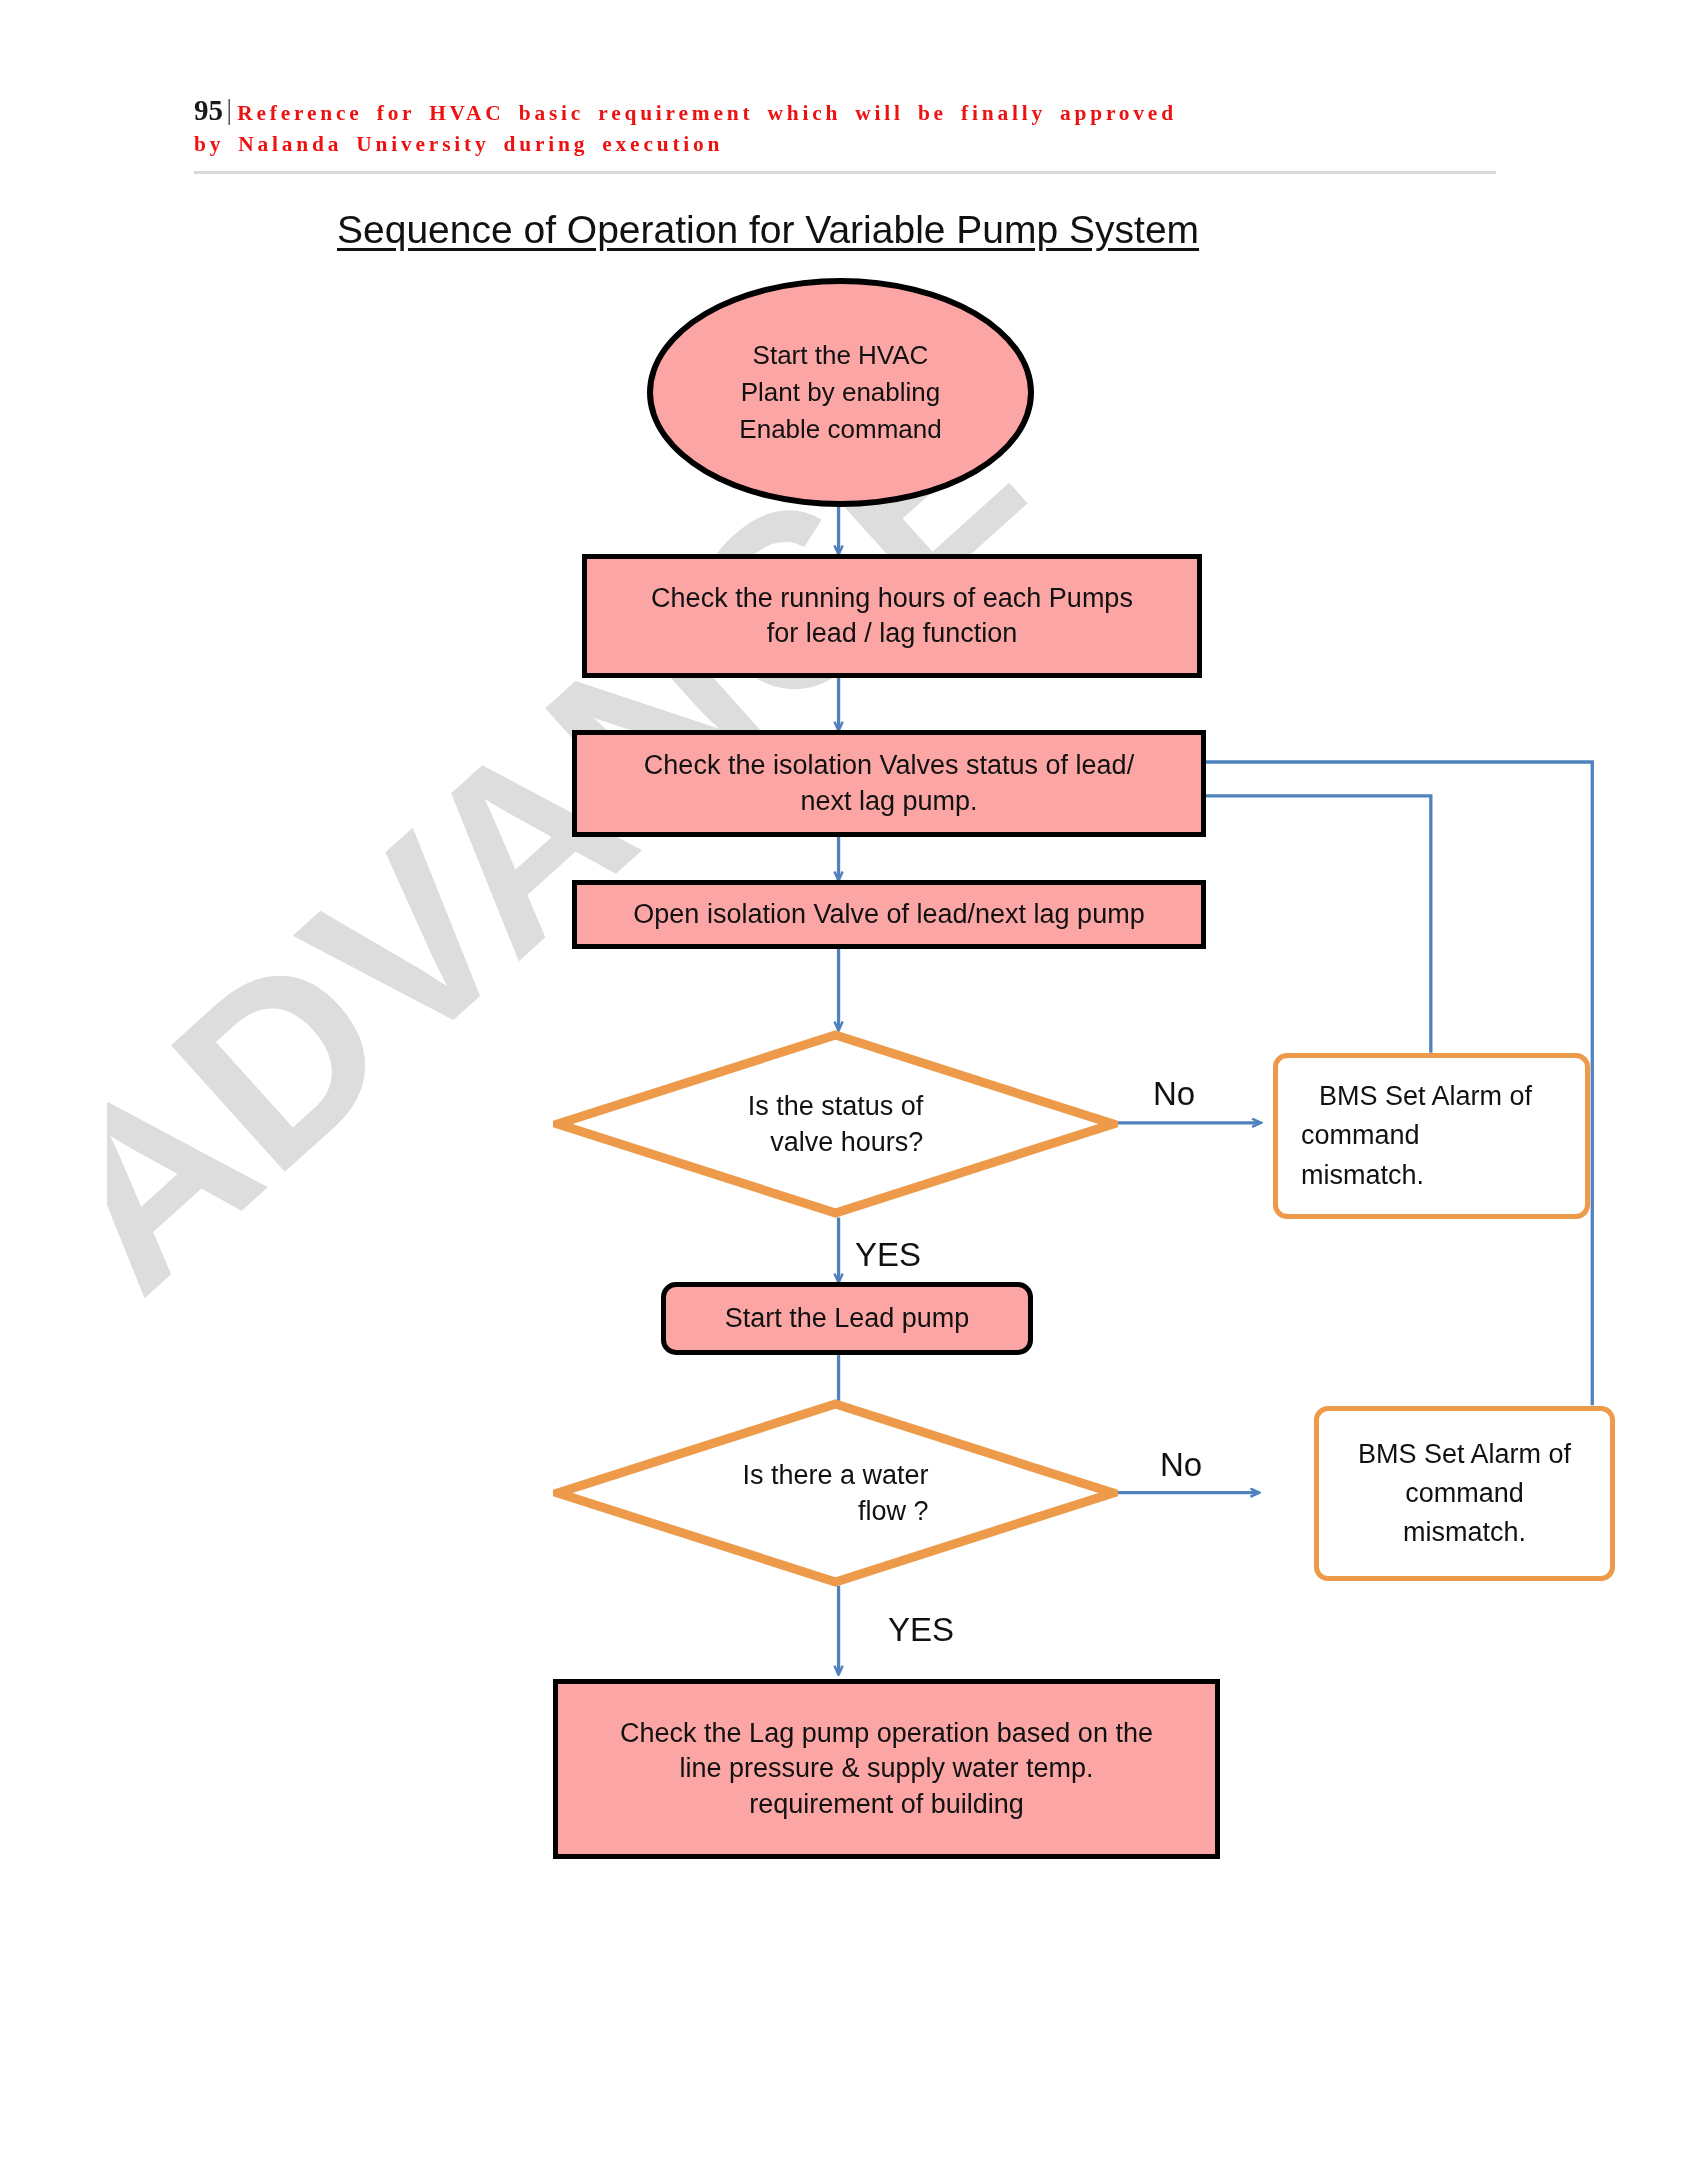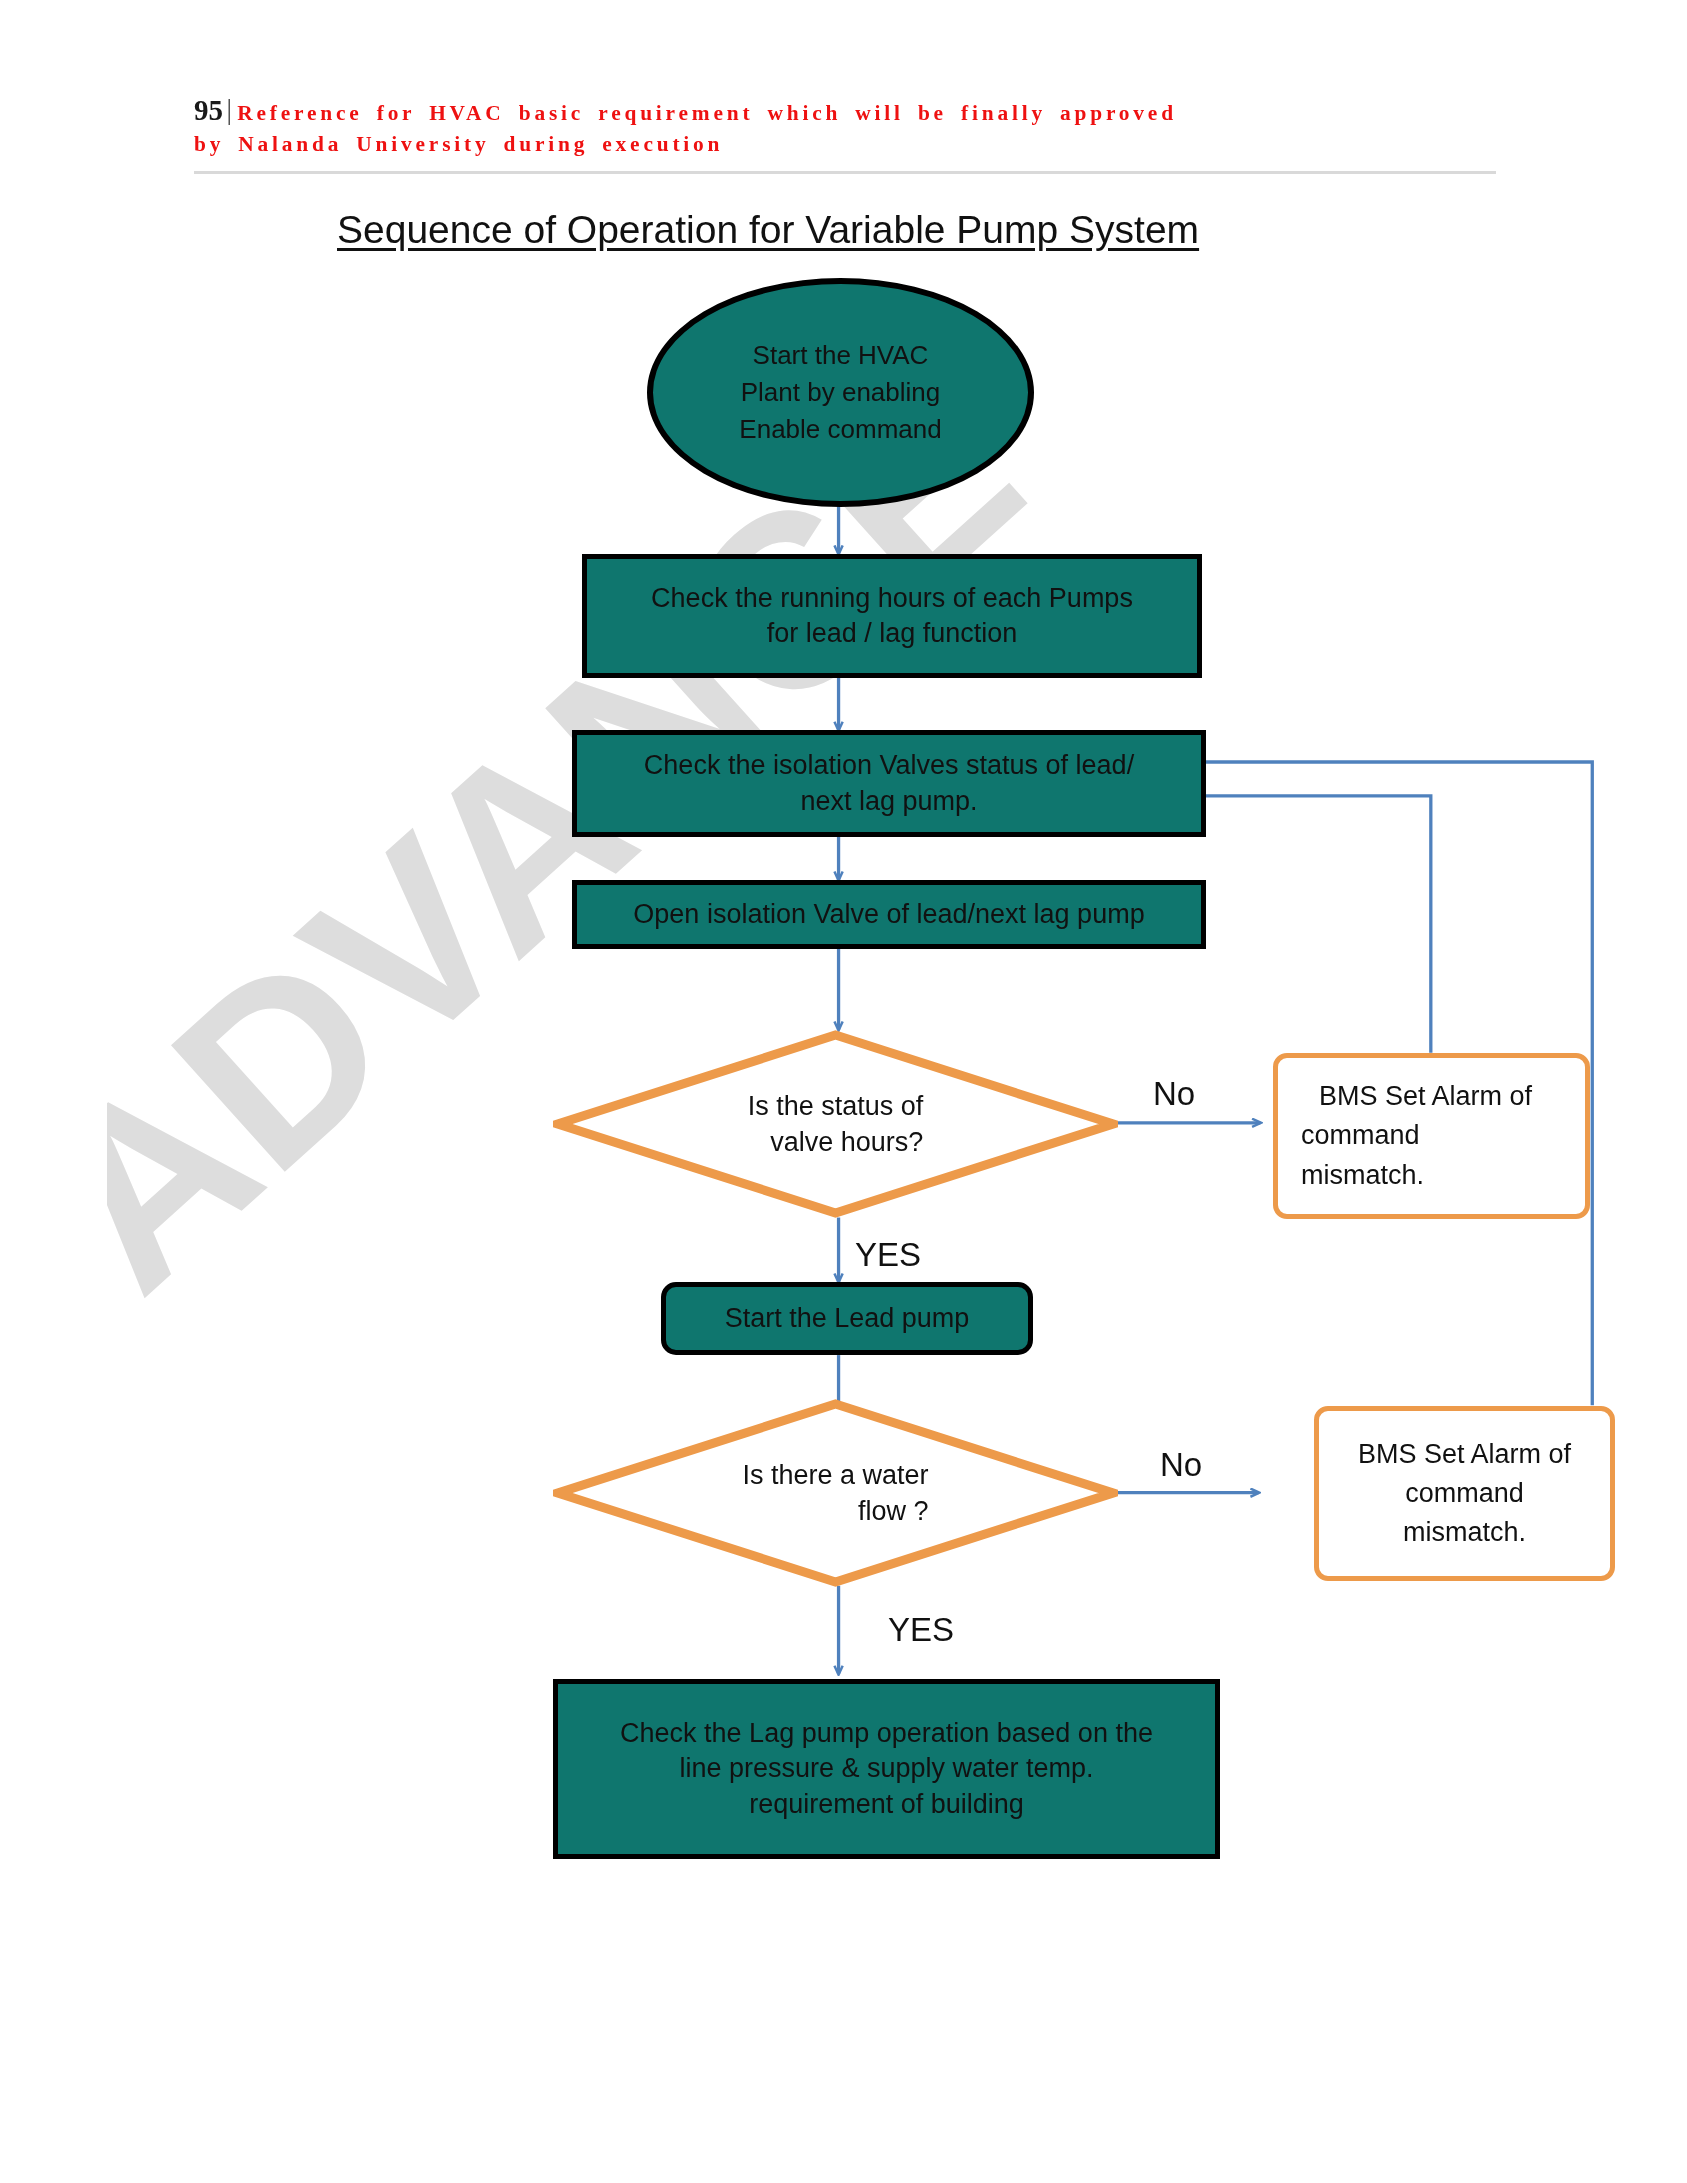--- a/index.html
+++ b/index.html
@@ -90,21 +90,21 @@
   
   .node{
     position:absolute;
     z-index:2;
     box-sizing:border-box;
     display:flex;
     align-items:center;
     justify-content:center;
     text-align:center;
     color:#111;
-    background:#0f766e;
+    background:#fca5a5;
     line-height:1.30;
   }
   .proc{
     border:5.8px solid #000000;
     font-size:27px;
     margin-left:40px;
   }
   .rounded{
     border:5.8px solid #000000;
     border-radius:15px;

